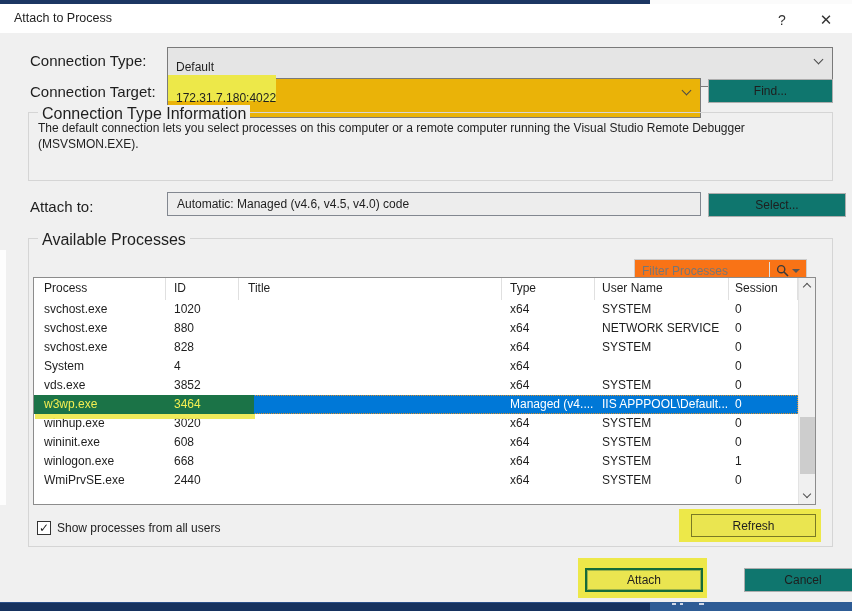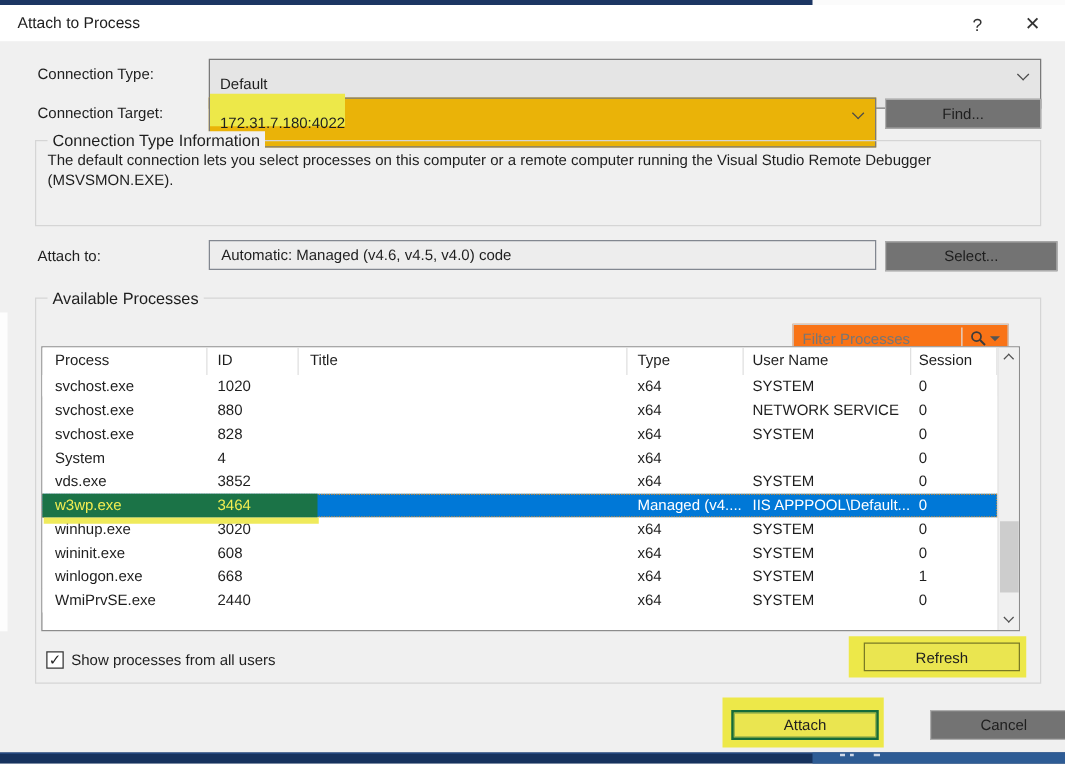--- a/index.html
+++ b/index.html
@@ -12,42 +12,42 @@
   .titlebar { position:absolute; left:0; top:4; width:852px; height:29px; background:#ffffff; top:4px; }
   .title { position:absolute; left:14px; top:7px; font-size:12.5px; color:#1e1e1e; }
   .cap-btn { position:absolute; top:5px; width:28px; height:22px; text-align:center; line-height:22px;
              font-size:14px; color:#333; cursor:default; }
   .help-btn { left:768px; }
   .close-btn { left:812px; font-size:15px; }
 
   .dialog-body { position:absolute; left:0; top:33px; width:852px; height:569px; background:#f0f0f0; }
   .behind-strip { position:absolute; left:0; top:250px; width:6px; height:255px; background:#fdfdfd; }
 
-  .lbl { position:absolute; font-size:12px; color:#1e1e1e; }
+  .lbl { position:absolute; font-size:15px; color:#1e1e1e; }
 
   
   .combo { position:absolute; height:40px; border:1px solid #7a7a7a; display:flex; align-items:center; }
   .combo.grey { background:#e5e5e5; }
   .combo.white { background:#eab308; }
   .combo .val { font-size:12px; color:#1e1e1e; padding-left:8px; position:relative; z-index:2; }
   .chev { position:absolute; right:10px; top:8px; width:7px; height:7px;
           border-right:1.5px solid #4a4a4a; border-bottom:1.5px solid #4a4a4a; transform:rotate(45deg); }
   .field { position:absolute; height:24px; border:1px solid #828790; background:#ededed;
            display:flex; align-items:center; }
   .field .val { font-size:12px; color:#1e1e1e; padding-left:9px; }
-  .btn { position:absolute; height:24px; background:#737373; border:1px solid #adadad;
+  .btn { position:absolute; height:24px; background:#0f766e; border:1px solid #adadad;
          font-size:12px; color:#1e1e1e; text-align:center; display:flex; align-items:center; justify-content:center; }
 
   .hl-target { position:absolute; left:168px; top:74px; width:108px; height:26px;
                background:#ede849; z-index:1; }
 
   
   .groupbox { position:absolute; border:1px solid #d5d5d5; }
   .legend { position:absolute; top:-8px; left:9px; background:#f0f0f0; padding:0 4px;
-            font-size:13px; color:#1e1e1e; }
+            font-size:16px; color:#1e1e1e; }
   .info-line { position:absolute; left:9px; font-size:12px; color:#1e1e1e; }
 
   
   .filterbox { position:absolute; left:605px; top:20px; width:173px; height:23px; background:#f97316;
                border:1px solid #cccccc; display:flex; align-items:center; }
   .filterbox input { border:none; outline:none; flex:1; font-size:12px; color:#1e1e1e; padding-left:7px;
                      font-family:"Liberation Sans",sans-serif; background:transparent; width:120px; }
   .filterbox input::placeholder { color:#767676; opacity:1; }
   .filter-sep { width:1px; height:17px; background:#e0e0e0; }
   .mag { margin:0 3px 0 6px; }

